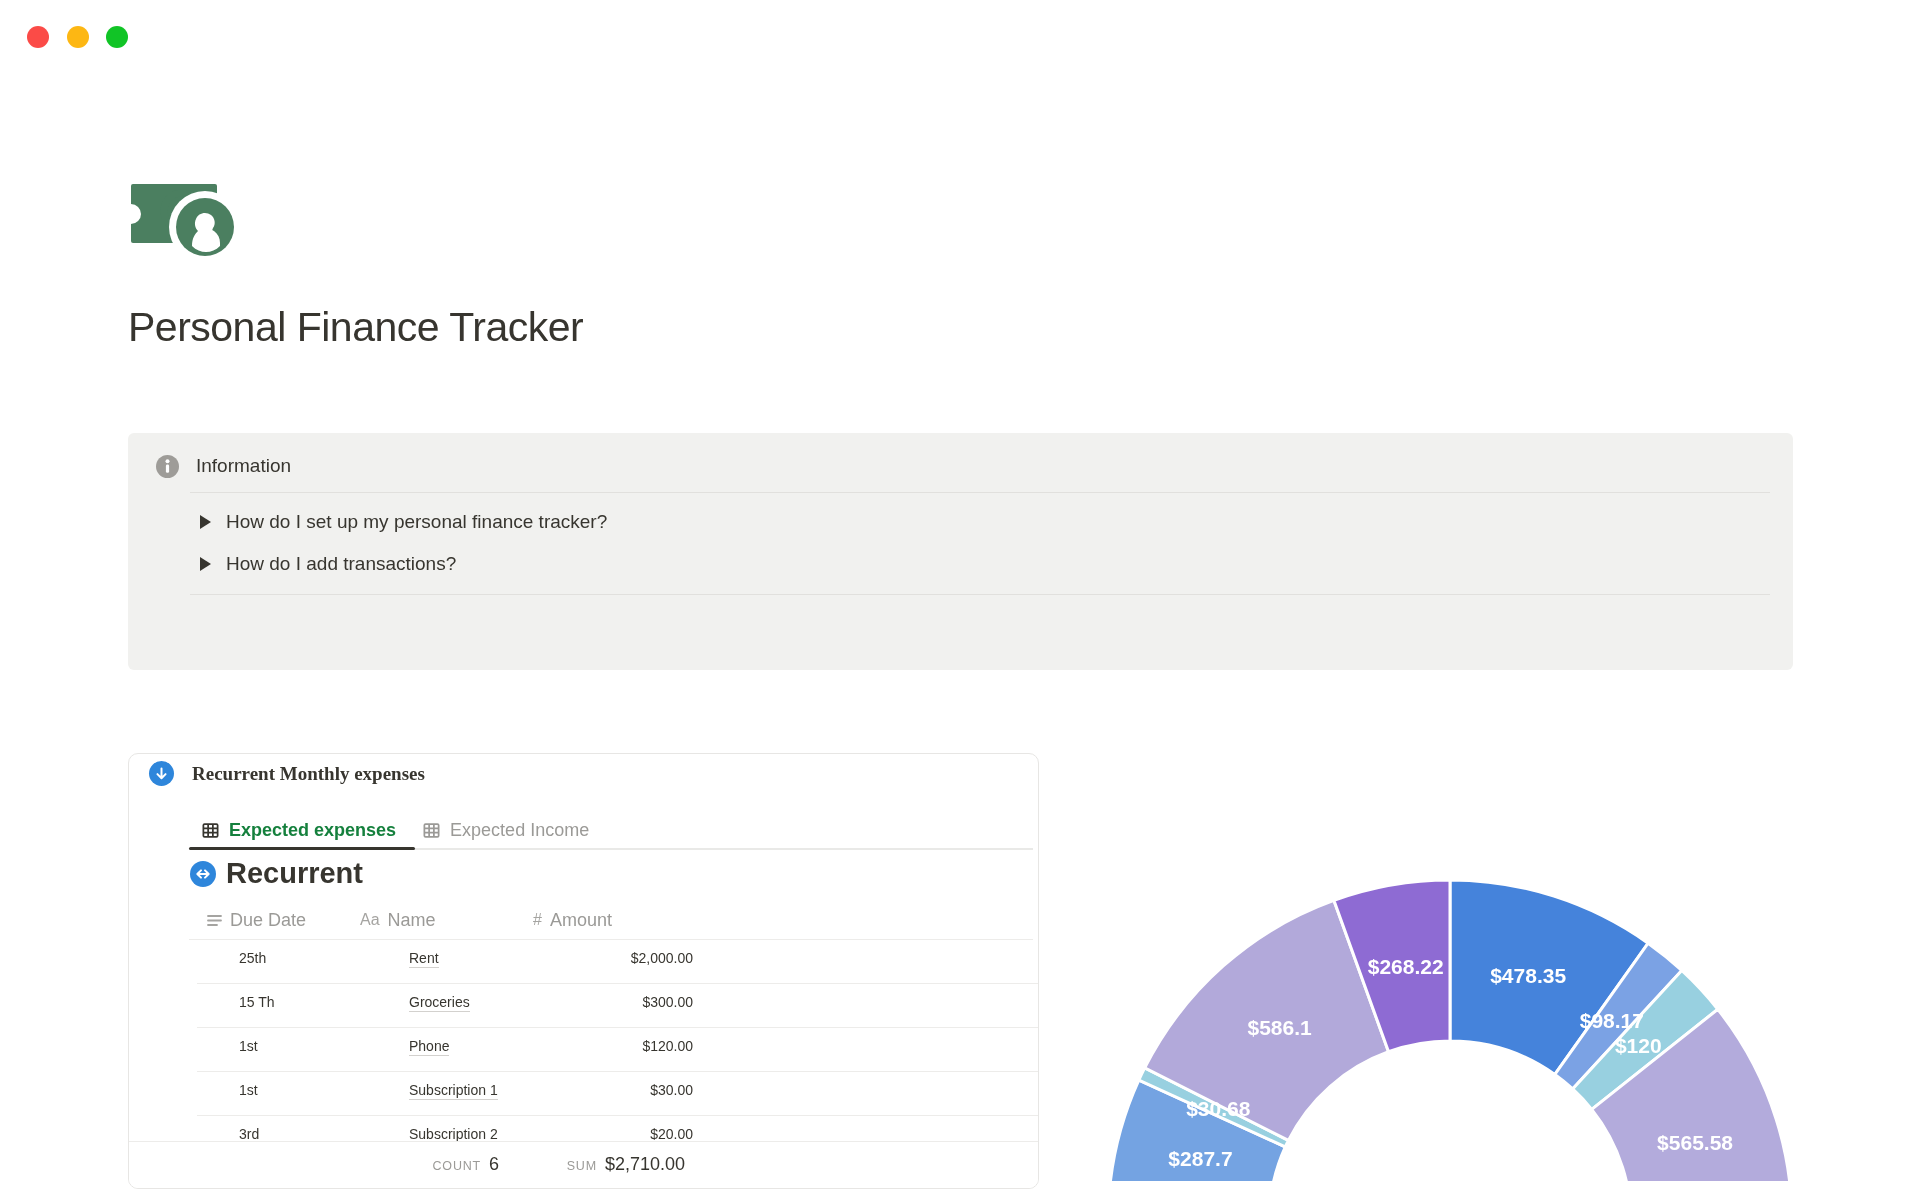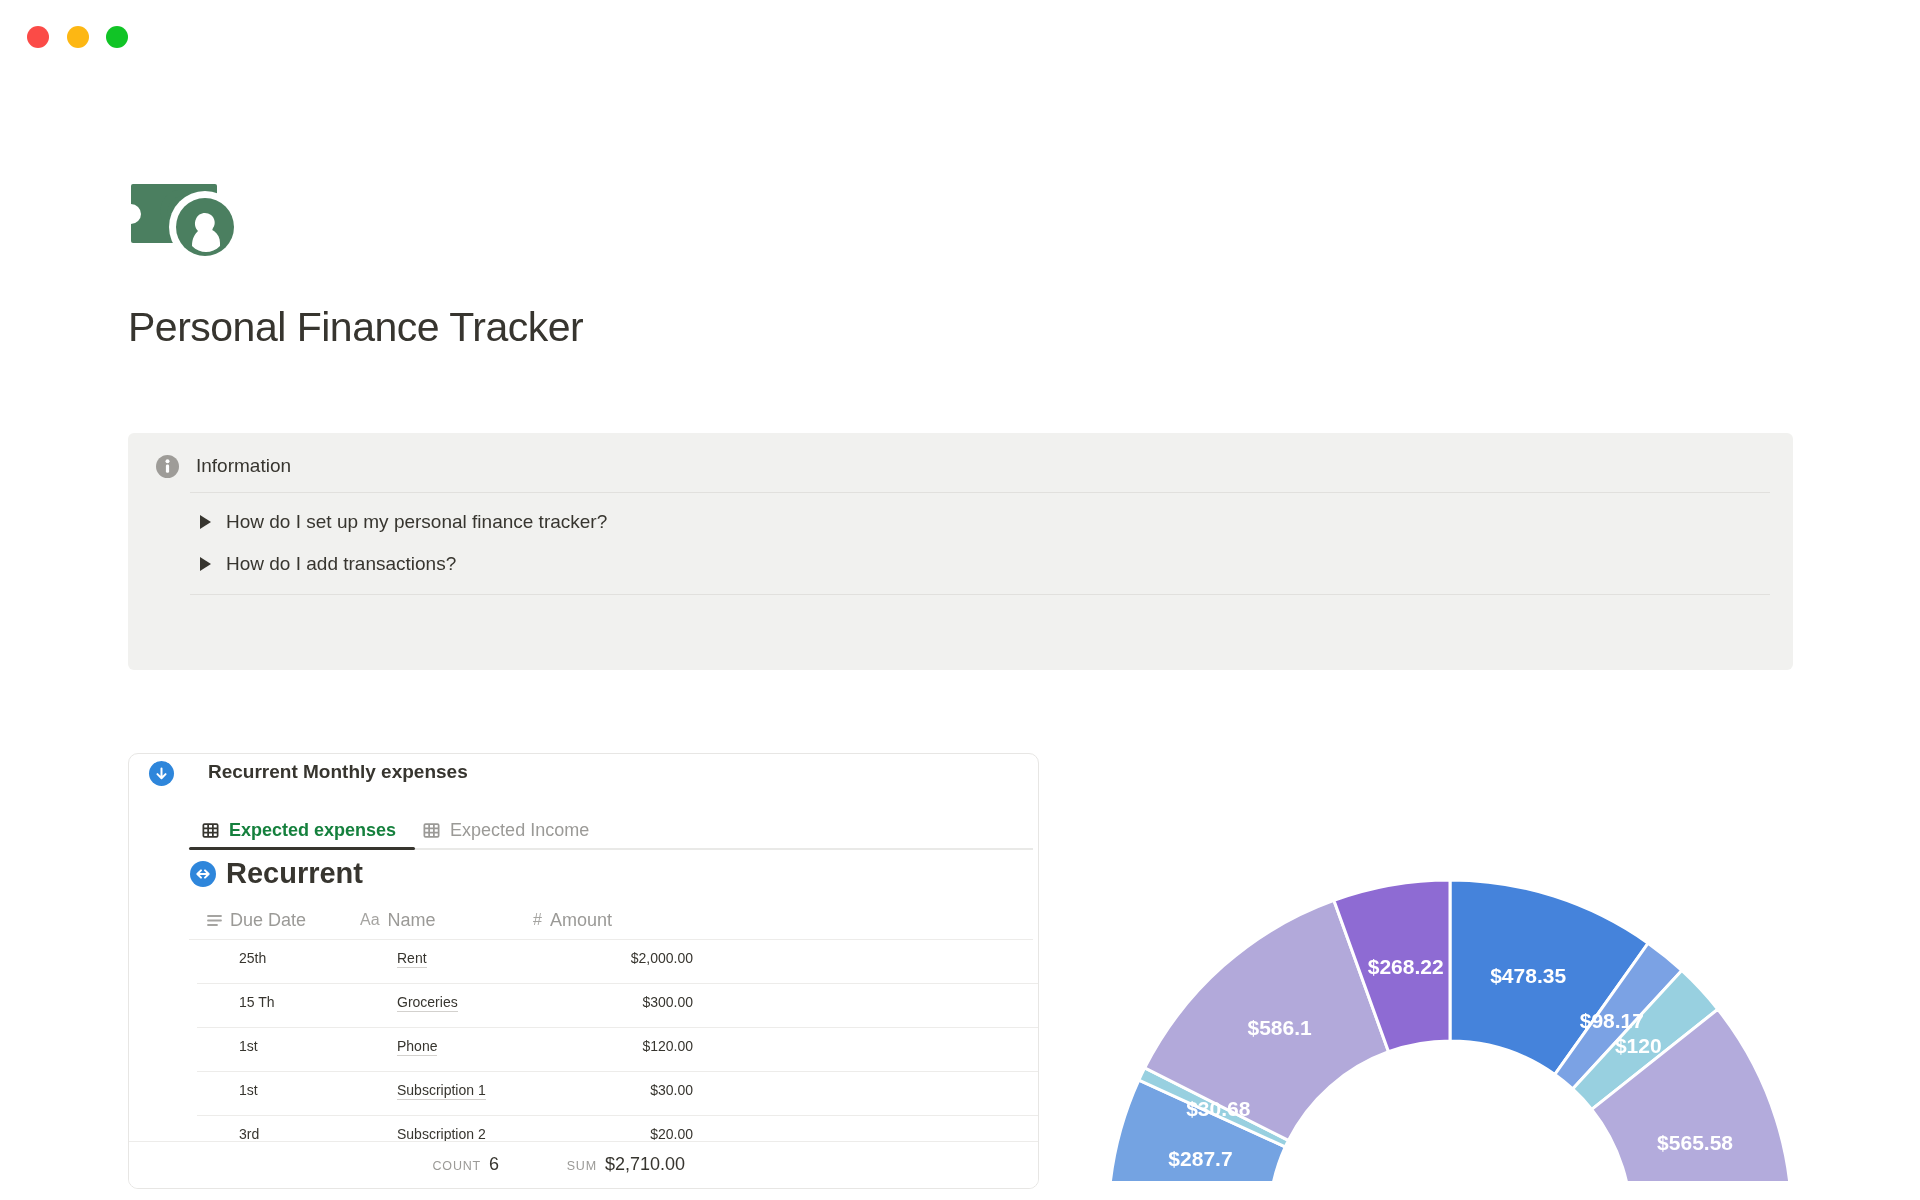--- a/index.html
+++ b/index.html
@@ -23,38 +23,38 @@
   .callout-title { font-size:19px; color:#37352F; }
   .divider { position:absolute; left:62px; width:1580px; height:1px; background:#E1E0DD; }
   .toggle-row { position:absolute; left:72px; display:flex; align-items:center; gap:15px; height:34px; cursor:pointer; }
   .toggle-row .tri { width:0; height:0; border-top:7px solid transparent; border-bottom:7px solid transparent; border-left:11px solid #37352F; }
   .toggle-row .lbl { font-size:19px; }
   .db-link { position:absolute; left:69px; top:612px; display:flex; align-items:center; gap:12px; cursor:pointer; }
   .db-link .lbl { font-size:19px; font-weight:500; border-bottom:1.5px solid #C6C5C2; padding-bottom:1px; }
 
   
   .card { left:128px; top:753px; width:911px; height:436px; border:1px solid #E7E6E4; border-radius:10px; background:#fff; overflow:hidden; }
-  .card-header { position:absolute; left:20px; top:7px; display:flex; align-items:flex-start; gap:34px; cursor:pointer; }
+  .card-header { position:absolute; left:20px; top:7px; display:flex; align-items:center; gap:18px; cursor:pointer;font-family:Liberation Serif, serif; }
   .card-header .ttl { font-size:19px; font-weight:600; }
   .blue-circle { width:25px; height:25px; border-radius:50%; background:#2E86DB; display:flex; align-items:center; justify-content:center; flex:0 0 auto; }
   .tabs { position:absolute; left:60px; top:62px; display:flex; }
   .tab { display:flex; align-items:center; gap:9px; font-size:18px; padding:4px 14px 14px 12px; cursor:pointer; color:#9B9A97; }
   .tab.active { color:#15803d; font-weight:600; }
   .tabline-gray { position:absolute; left:60px; top:94px; width:844px; height:1.5px; background:#E9E9E7; }
   .tabline-dark { position:absolute; left:60px; top:92.5px; width:226px; height:3px; background:#37352F; border-radius:2px; }
   .tbl-heading { position:absolute; left:61px; top:103px; display:flex; align-items:center; gap:10px; cursor:pointer; }
   .tbl-heading .ttl { font-size:29px; font-weight:700; }
   .cols { position:absolute; top:147px; left:0; width:100%; height:38px; color:#9B9A97; font-size:18px; }
   .col { position:absolute; display:flex; align-items:center; gap:8px; cursor:pointer; height:38px; }
   .col .ic { font-size:16px; color:#A5A4A1; }
   .hline { position:absolute; left:60px; width:844px; height:1px; background:#EDECEA; }
   .trow { position:absolute; left:8px; width:100%; height:44px; font-size:14px; }
   .cell-due { position:absolute; left:102px; top:11px; cursor:pointer; }
   .cell-name { position:absolute; left:260px; top:11px; cursor:pointer; }
-  .cell-name span { font-weight:500; border-bottom:1.5px solid #D3D1CE; padding-bottom:1px; }
+  .cell-name span { font-weight:500; border-bottom:1.5px solid #D3D1CE; padding-bottom:1px;margin-left:12px; }
   .cell-amt { position:absolute; right:353px; top:11px; cursor:pointer; }
   .tfooter { position:absolute; left:0; top:387px; width:100%; height:49px; background:#fff; border-top:1px solid #EDECEA; }
   .agg { position:absolute; top:12px; display:flex; align-items:baseline; gap:8px; cursor:pointer; }
   .agg .small { font-size:12.5px; letter-spacing:0.8px; color:#9B9A97; }
   .agg .val { font-size:18px; color:#37352F; }
 
   
   .chart-wrap { left:1095px; top:700px; width:710px; height:481px; overflow:hidden; }
   .donut-label { font-size:21px; font-weight:700; fill:#ffffff; }
 </style>

